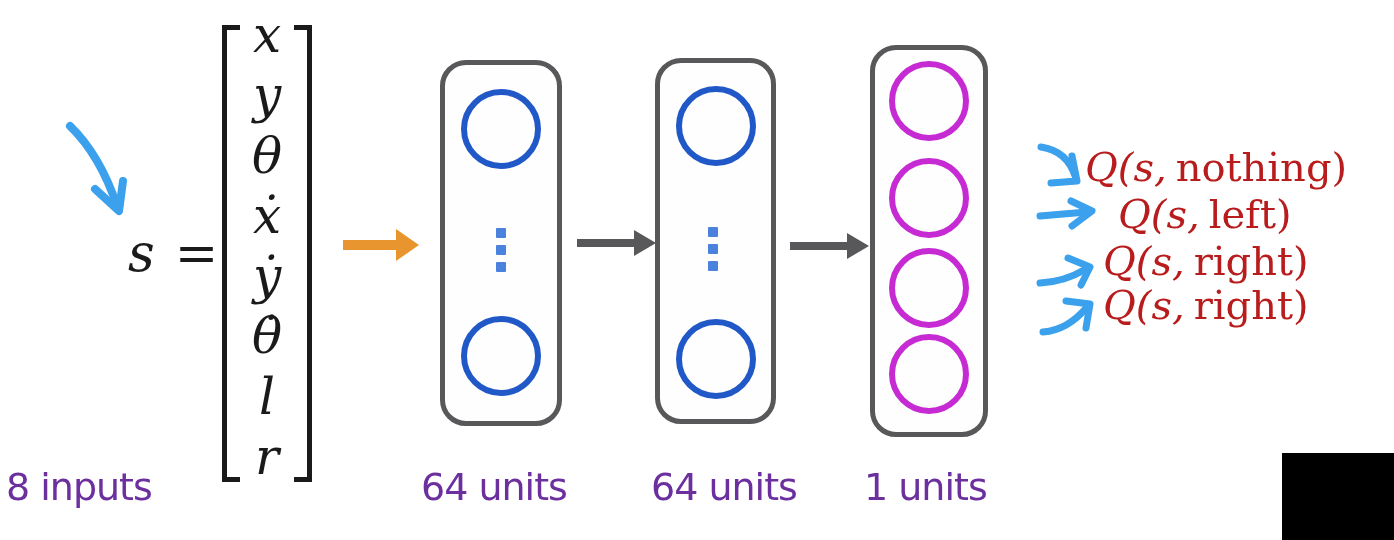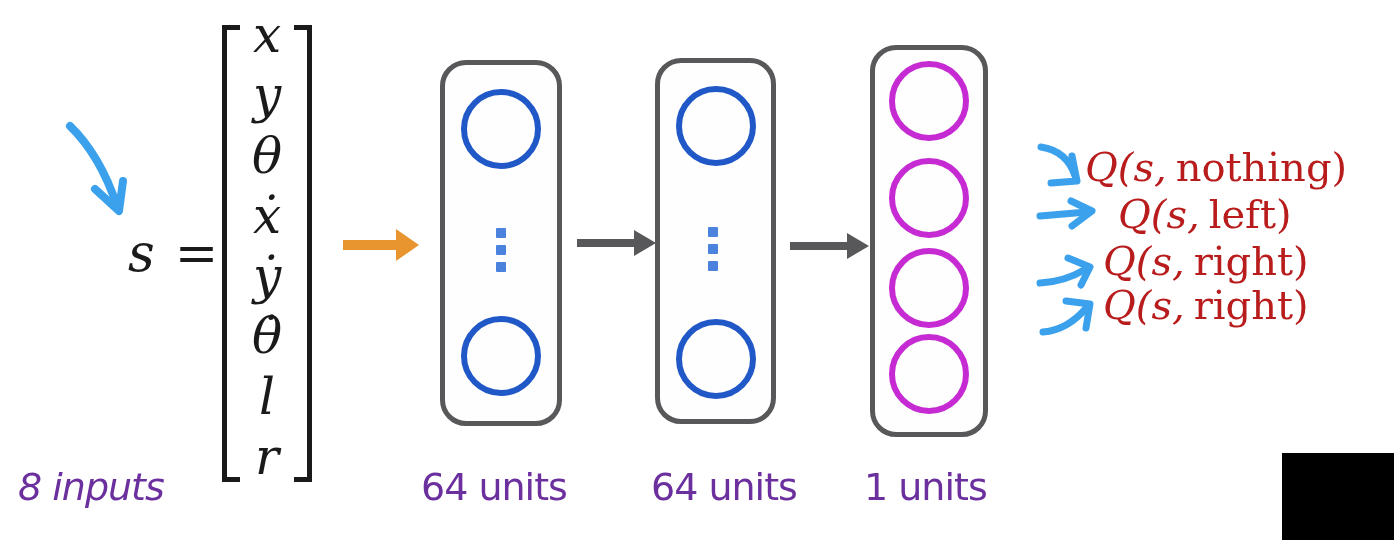--- a/index.html
+++ b/index.html
@@ -34,21 +34,21 @@
     position:absolute;left:236px;top:10px;width:62px;height:472px;
     display:flex;flex-direction:column;justify-content:space-between;align-items:center;
     font-style:italic;font-size:50px;line-height:1;
   }
 
   
   .purple-label{
     position:absolute;font-family:"DejaVu Sans",sans-serif;font-size:38px;
     color:#6B2F9E;letter-spacing:-1px;white-space:nowrap;line-height:1;
   }
-  #label-inputs{left:18px;top:468px;font-style:italic;}
+  #label-inputs{left:6px;top:468px;}
   #label-layer1{left:421px;top:468px;}
   #label-layer2{left:651px;top:468px;}
   #label-layer3{left:864px;top:468px;}
 
   
   .q-row{position:absolute;font-size:40px;line-height:1;white-space:nowrap;color:#b91c1c;}
   .q-prefix{font-style:italic;}
   .q-action{font-style:normal;margin-left:9px;}
   #q-row-0{left:1085px;top:147px;}
   #q-row-1{left:1118px;top:194px;}

